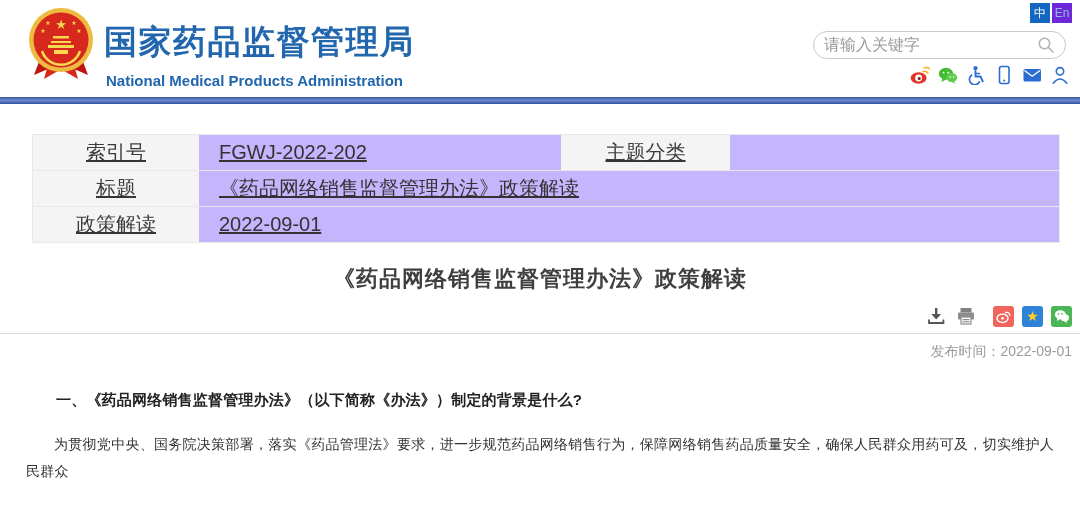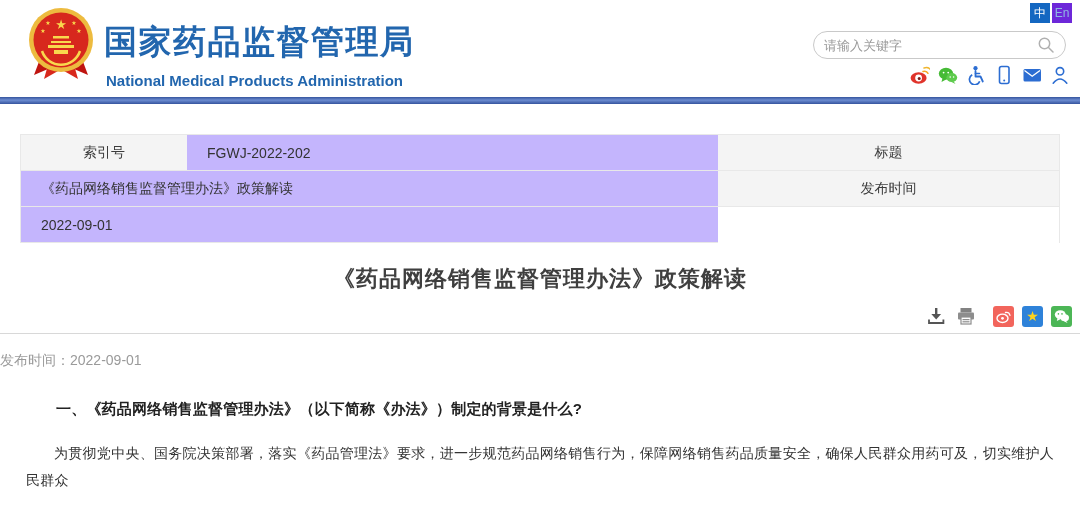--- a/index.html
+++ b/index.html
@@ -17,52 +17,52 @@
   .org-en { position:absolute; left:106px; top:57px; font-size:15px; font-weight:600;
             color:#2266ae; white-space:nowrap;margin-top:15px; }
   .lang { position:absolute; top:3px; right:8px; display:flex; gap:2px; }
   .lang div { width:20px; height:20px; display:flex; align-items:center; justify-content:center;
               font-size:12px; cursor:pointer; }
   .lang-zh { background:#1467c1; color:#fff; }
   .lang-en { background:#6d28d9; color:#8fb8e2; }
   .search { position:absolute; top:31px; right:14px; width:253px; height:28px;
             border:1px solid #c9c9c9; border-radius:14px; display:flex; align-items:center;
             padding:0 10px; background:#fff; }
-  .search input { flex:1; border:none; outline:none; font-size:13px; color:#000000;
+  .search input { flex:1; border:none; outline:none; font-size:16px; color:#000000;
                   font-family:inherit; background:transparent; }
   .search input::placeholder { color:#9a9a9a; }
   .social { position:absolute; top:65px; right:10px; display:flex; gap:8px; align-items:center; }
   .social span { display:inline-flex; width:20px; height:20px; cursor:pointer; }
 
   .blue-bar { height:7px; background:linear-gradient(#35549e 0%, #6c8cd0 45%, #35549e 100%); }
 
   
-  .meta-table { margin:30px 20px 0 20px; display:grid;
+  .meta-table { margin:30px 20px 0 32px; display:grid;
                 grid-template-columns:166px 362px 169px 1fr;
-                border:1px solid #e8e8e8; border-bottom:none; font-size:14px; color:#333; }
+                border:1px solid #e8e8e8; border-bottom:none; font-size:20px; color:#333;text-decoration:underline; }
   .meta-table .cell { height:36px; display:flex; align-items:center;
                       border-bottom:1px solid #e8e8e8; background:#c4b5fd; }
   .meta-table .label { background:#f4f4f4; justify-content:center; color:#3c3c3c; }
   .meta-table .value { padding-left:20px; }
   .span3 { grid-column: span 3; }
 
   
   .article-title { margin-top:21px; text-align:center; font-size:22px; font-weight:bold;
                    color:#3f3f3f; letter-spacing:1px; }
   .toolbar { margin-top:11px; display:flex; justify-content:flex-end; align-items:center;
              gap:8px; padding-right:8px; }
   .toolbar .tool { width:22px; height:22px; display:inline-flex; cursor:pointer; }
   .sq { width:21px; height:21px; border-radius:3px; display:inline-flex;
         align-items:center; justify-content:center; cursor:pointer; }
   .sq-weibo { background:#f2655c; }
   .sq-fav   { background:#2e82d9; font-size:14px; color:#ffd31d; }
   .sq-wechat{ background:#4cb656; }
   .gap-left { margin-left:8px; }
   .rule { border-top:1px solid #d8d8d8; margin-top:6px; }
-  .publish { margin-top:18px; text-align:left; padding-right:8px;
+  .publish { margin-top:9px; text-align:right; padding-right:8px;
              font-size:14px; color:#9a9a9a; }
 
   .body { margin:25px 8px 0 8px; font-size:14px; line-height:27px; color:#333;
           text-align:justify; letter-spacing:0.2px; }
   .body p { margin:18px; text-indent:2em; }
   .section-heading { font-weight:bold; color:#222; font-size:15px; }
 </style>
 </head>
 <body>
 
@@ -154,26 +154,27 @@
         </svg>
       </span>
     </div>
   </div>
 
   <div class="blue-bar"></div>
 
   <div class="meta-table">
     <div class="cell label">索引号</div>
     <div class="cell value">FGWJ-2022-202</div>
+    <div class="cell label">主题分类</div>
     <div class="cell value"></div>
 
     <div class="cell label">标题</div>
     <div class="cell value span3">《药品网络销售监督管理办法》政策解读</div>
 
-    <div class="cell label">发布时间</div>
+    <div class="cell label">政策解读</div>
     <div class="cell value span3">2022-09-01</div>
   </div>
 
   <div class="article-title">《药品网络销售监督管理办法》政策解读</div>
 
   <div class="toolbar">
     <span class="tool">
       <svg width="22" height="22" viewBox="0 0 22 22">
         <rect x="10" y="3" width="2.4" height="6.5" fill="#555"></rect>
         <polygon points="6.3,9 16.1,9 11.2,14.5" fill="#555"></polygon>

